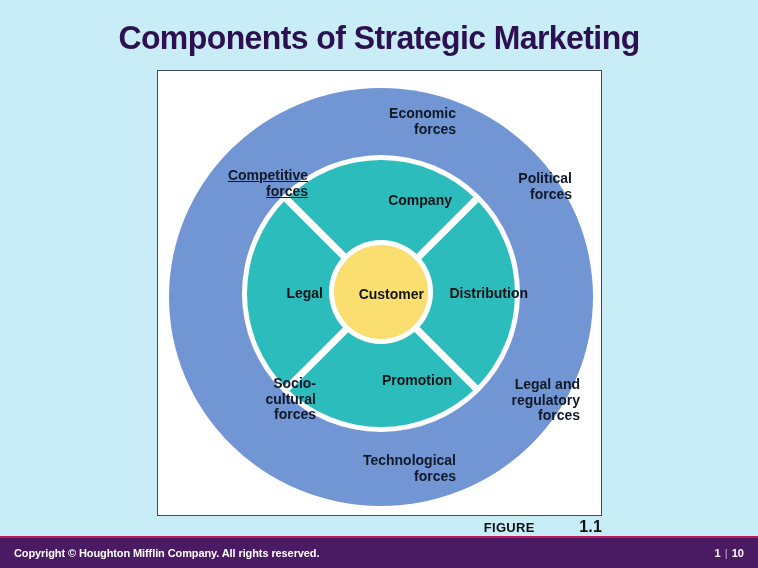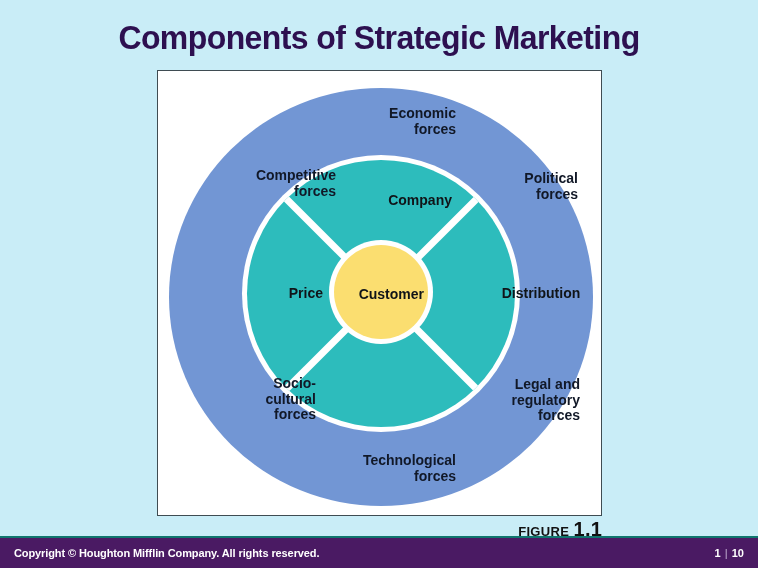--- a/index.html
+++ b/index.html
@@ -131,62 +131,63 @@
     line-height: 1.12;
     text-align: right;
     white-space: pre-line;
   }
   .lbl.dark-on-teal { color: #101418; }
   .lbl.center-text  { color: #101418; }
 
   
   .lbl-product      { left: 152px; top: 122px; width: 142px; }
   .lbl-price        { left: 75px;  top: 215px; width: 90px;  }
-  .lbl-distribution { left: 279px; top: 215px; width: 120px; text-align: center; padding-left: 44px;}
+  .lbl-distribution { left: 250px; top: 215px; width: 120px; text-align: right;}
   .lbl-promotion    { left: 152px; top: 302px; width: 142px; }
   .lbl-customer     { left: 176px; top: 216px; width: 90px;  }
 
   
   .lbl-economic      { left: 148px; top: 35px;  width: 150px; }
-  .lbl-competitive   { left: 52px;  top: 97px;  width: 126px; }
-  .lbl-political     { left: 298px; top: 100px; width: 122px; }
+  .lbl-competitive   { left: 24px;  top: 97px;  width: 126px; text-decoration: underline; }
+  .lbl-political     { left: 292px; top: 100px; width: 122px; }
   .lbl-socio         { left: 38px;  top: 305px; width: 120px; }
   .lbl-legal         { left: 300px; top: 306px; width: 122px; }
   .lbl-technological { left: 148px; top: 382px; width: 150px; }
 
   
   .figure-caption {
     position: absolute;
     right: 156px;
     top: 518px;
     font-family: "Liberation Sans", sans-serif;
     color: #111111;
     white-space: nowrap;
   }
   .figure-caption .fig-word {
     font-size: 13px;
     font-weight: bold;
     letter-spacing: 0.3px;
     margin-left: 6px;
   }
   .figure-caption .fig-num {
-    font-size: 20px;
+    font-size: 16px;
     font-weight: bold;
     letter-spacing: 0.2px;
+    margin-left: 40px;
   }
 
   
   .footer {
     position: absolute;
     left: 0;
     bottom: 0;
     width: 758px;
     height: 32px;
     background: #4a1a63;
-    border-top: 2px solid #0f766e;
+    border-top: 2px solid #be185d;
     box-sizing: border-box;
     display: flex;
     align-items: center;
     justify-content: space-between;
     padding: 0 14px;
   }
   .footer-copyright {
     color: #ffffff;
     font-size: 11px;
     font-weight: bold;
@@ -242,22 +243,23 @@
 cultural
 forces</div>
 
     <div class="lbl lbl-competitive">Competitive
 forces</div>
 
     <div class="lbl dark-on-teal lbl-product">Company</div>
 
     <div class="lbl dark-on-teal lbl-distribution">Distribution</div>
 
-
-    <div class="lbl dark-on-teal lbl-price">Price</div>
+    <div class="lbl dark-on-teal lbl-promotion">Promotion</div>
+
+    <div class="lbl dark-on-teal lbl-price">Legal</div>
 
     <div class="lbl center-text lbl-customer">Customer</div>
 
   </div>
 </div>
 
 <div class="figure-caption">
   <span class="fig-word">FIGURE</span><span> </span><span class="fig-num">1.1</span>
 </div>
 

